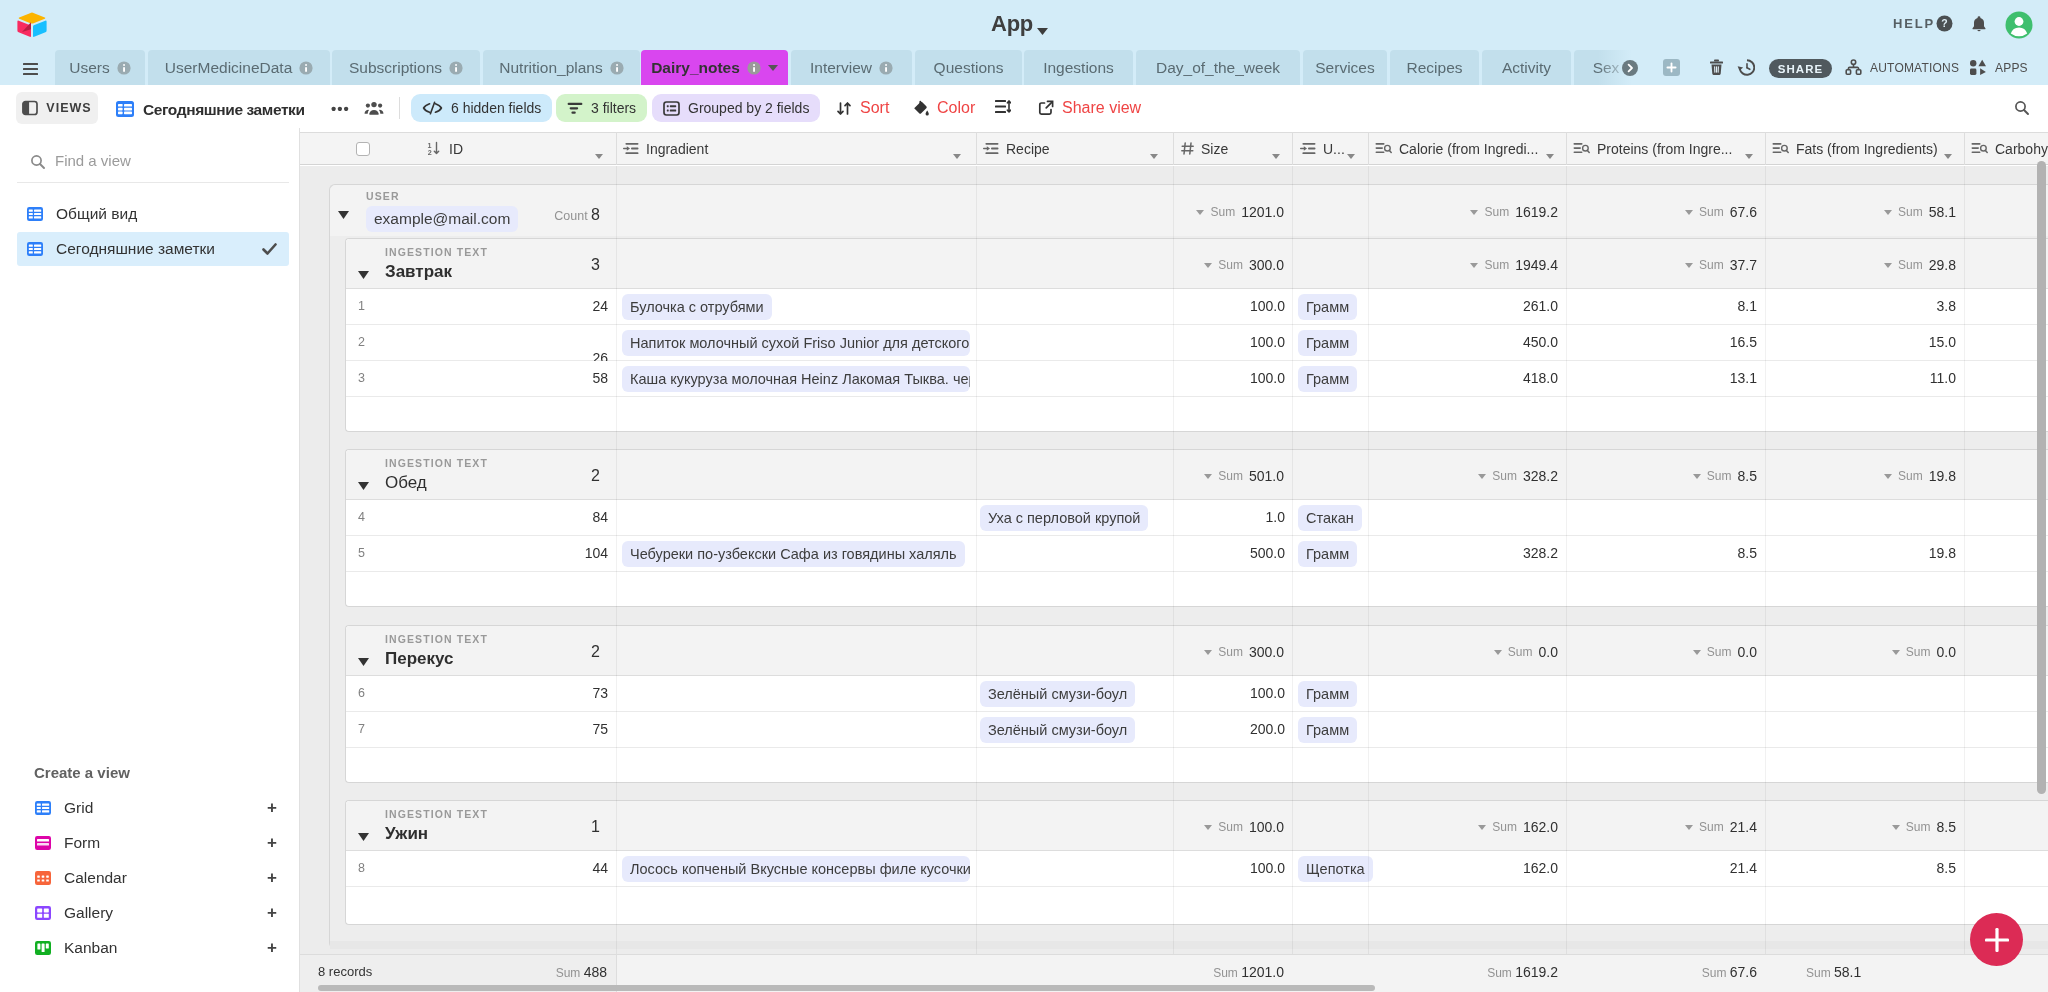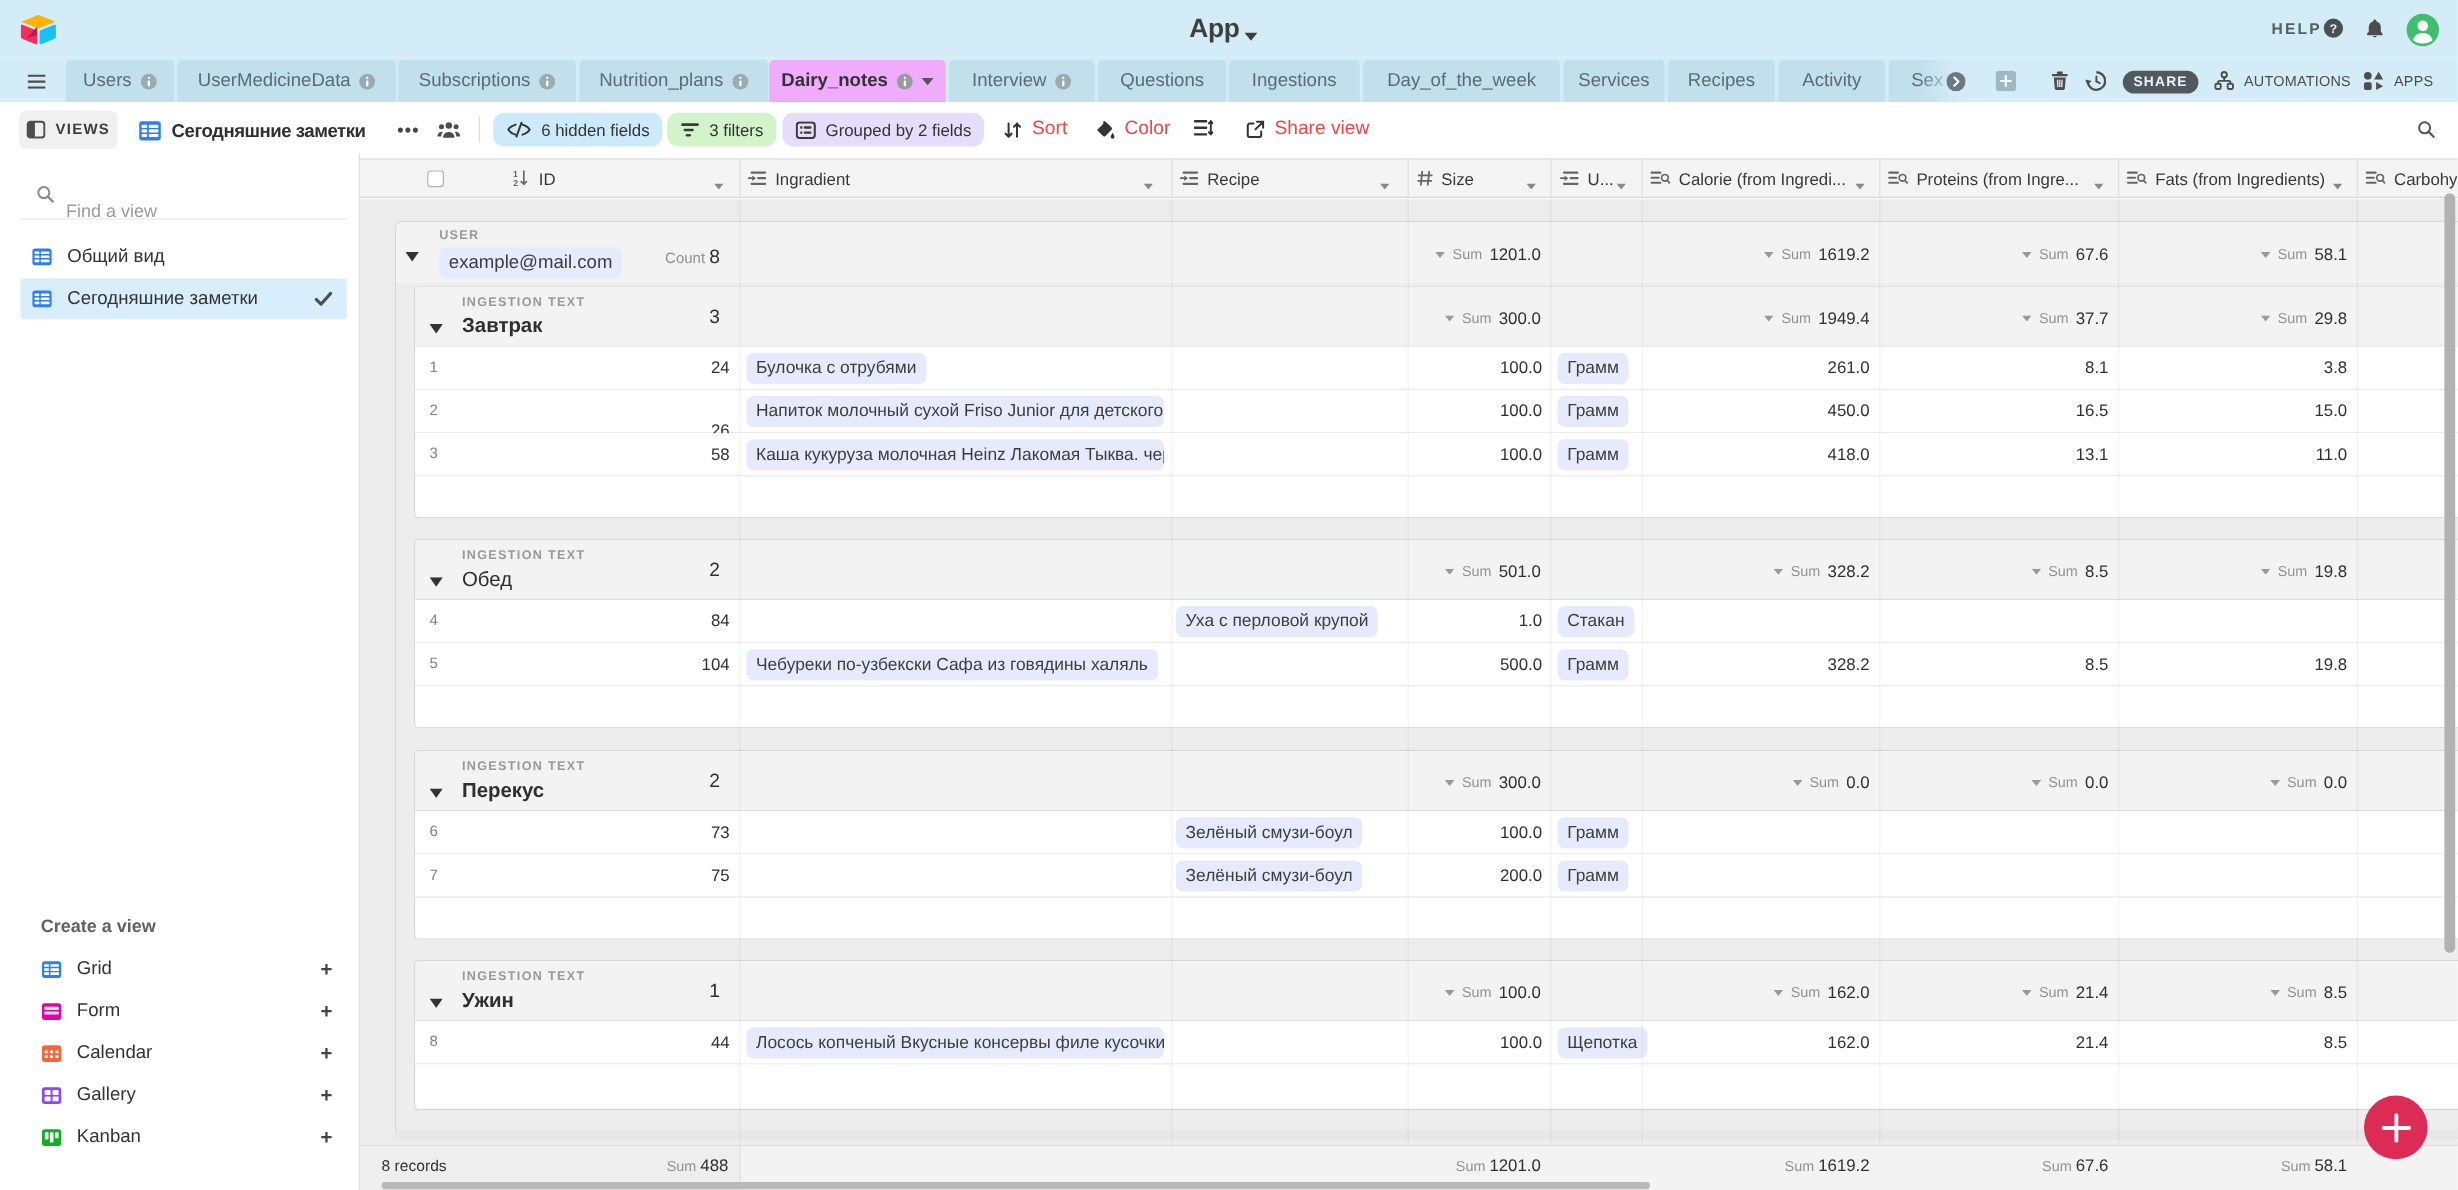--- a/index.html
+++ b/index.html
@@ -64,21 +64,21 @@
 <div class="a tab" style="left:332px;top:50px;width:148px">Subscriptions<svg width="14" height="14" viewBox="0 0 14 14" style="">
       <circle cx="7" cy="7" r="6.6" fill="#9aabb1"></circle>
       <rect x="6.1" y="3" width="1.9" height="2" rx="0.9" fill="#fff"></rect>
       <rect x="6.1" y="6" width="1.9" height="5" rx="0.9" fill="#fff"></rect>
     </svg></div>
 <div class="a tab" style="left:483px;top:50px;width:157px">Nutrition_plans<svg width="14" height="14" viewBox="0 0 14 14" style="">
       <circle cx="7" cy="7" r="6.6" fill="#9aabb1"></circle>
       <rect x="6.1" y="3" width="1.9" height="2" rx="0.9" fill="#fff"></rect>
       <rect x="6.1" y="6" width="1.9" height="5" rx="0.9" fill="#fff"></rect>
     </svg></div>
-<div class="a tab" style="left:641px;top:50px;width:147px;background:#f0abfc">
+<div class="a tab" style="left:641px;top:50px;width:147px;background:#d946ef">
     <span style="color:#333;font-weight:bold">Dairy_notes</span>
     <svg width="14" height="14" viewBox="0 0 14 14" style="">
       <circle cx="7" cy="7" r="6.6" fill="#9a9a9a"></circle>
       <rect x="6.1" y="3" width="1.9" height="2" rx="0.9" fill="#fff"></rect>
       <rect x="6.1" y="6" width="1.9" height="5" rx="0.9" fill="#fff"></rect>
     </svg>
     <svg width="10" height="6" viewBox="0 0 10 6" style="">
       <path d="M0 0 h10 L5.0 6 Z" fill="#555"></path>
     </svg>
   </div>
@@ -227,21 +227,21 @@
     </svg>Share view</div>
 <div class="a" style="left:2014px;top:100px"><svg width="16" height="16" viewBox="0 0 16 16" style="">
       <circle cx="6.5" cy="6.5" r="4.6" fill="none" stroke="#555" stroke-width="1.7"></circle>
       <line x1="10" y1="10" x2="14" y2="14" stroke="#555" stroke-width="1.9" stroke-linecap="round"></line>
     </svg></div>
 <div class="a" style="left:0;top:128px;width:300px;height:864px;background:#fff;border-right:1px solid #e0e0e0"></div>
 <div class="a" style="left:30px;top:154px"><svg width="15" height="15" viewBox="0 0 15 15" style="">
       <circle cx="6.5" cy="6.5" r="4.6" fill="none" stroke="#8a8a8a" stroke-width="1.7"></circle>
       <line x1="10" y1="10" x2="14" y2="14" stroke="#8a8a8a" stroke-width="1.9" stroke-linecap="round"></line>
     </svg></div>
-<div class="a" style="left:55px;top:168px;font-size:15px;color:#9b9b9b">Find a view</div>
+<div class="a" style="left:55px;top:152px;font-size:15px;color:#9b9b9b">Find a view</div>
 <div class="a" style="left:17px;top:182px;width:272px;height:1px;background:#e8e8e8"></div>
 <div class="a vrow" style="left:17px;top:197px;width:272px;padding-left:9px">
     <svg width="18" height="18" viewBox="0 0 18 18" style="">
       <rect x="1" y="2" width="16" height="14" rx="2.2" fill="#2d7ff9"></rect>
       <g fill="#fff">
         <rect x="2.8" y="4.5" width="4" height="2.2" rx="0.5"></rect>
         <rect x="8" y="4.5" width="7.2" height="2.2" rx="0.5"></rect>
         <rect x="2.8" y="7.9" width="4" height="2.2" rx="0.5"></rect>
         <rect x="8" y="7.9" width="7.2" height="2.2" rx="0.5"></rect>
         <rect x="2.8" y="11.3" width="4" height="2.2" rx="0.5"></rect>
@@ -730,21 +730,21 @@
 <div class="a" style="left:1566px;top:166px;width:1px;height:788px;background:rgba(0,0,0,0.055)"></div>
 <div class="a" style="left:1765px;top:166px;width:1px;height:788px;background:rgba(0,0,0,0.055)"></div>
 <div class="a" style="left:1964px;top:166px;width:1px;height:788px;background:rgba(0,0,0,0.055)"></div>
 <div class="a" style="left:300px;top:954px;width:1748px;height:38px;background:#f3f3f3;border-top:1px solid #dcdcdc"></div>
 <div class="a" style="left:300px;top:955px;width:316px;height:37px;background:#eeeeee"></div>
 <div class="a" style="left:318px;top:964px;font-size:13px;color:#333">8 records</div>
 <div class="a" style="left:457px;top:963px;width:150px;text-align:right"><span class="sum-l">Sum </span><span style="font-size:14px;color:#303030">488</span></div>
 <div class="a" style="left:1134px;top:963px;width:150px;text-align:right"><span class="sum-l">Sum </span><span style="font-size:14px;color:#303030">1201.0</span></div>
 <div class="a" style="left:1408px;top:963px;width:150px;text-align:right"><span class="sum-l">Sum </span><span style="font-size:14px;color:#303030">1619.2</span></div>
 <div class="a" style="left:1607px;top:963px;width:150px;text-align:right"><span class="sum-l">Sum </span><span style="font-size:14px;color:#303030">67.6</span></div>
-<div class="a" style="left:1806px;top:963px;width:150px;text-align:right"><span class="sum-l">Sum </span><span style="font-size:14px;color:#303030">58.1</span></div>
+<div class="a" style="left:1806px;top:963px;width:150px;text-align:left"><span class="sum-l">Sum </span><span style="font-size:14px;color:#303030">58.1</span></div>
 <div class="a" style="left:616px;top:954px;width:1px;height:38px;background:#ddd"></div>
 <div class="a" style="left:318px;top:985px;width:1057px;height:6px;background:#b9b9b9;border-radius:3px"></div>
 <div class="a" style="left:2037px;top:161px;width:9px;height:633px;background:#b2b2b2;border-radius:5px"></div>
 <div class="a" style="left:1970px;top:913px;width:53px;height:53px;border-radius:50%;background:#dc2b55;display:flex;align-items:center;justify-content:center">
     <svg width="26" height="26" viewBox="0 0 26 26">
       <rect x="11.4" y="1" width="3.2" height="24" rx="1.2" fill="#fff"></rect>
       <rect x="1" y="11.4" width="24" height="3.2" rx="1.2" fill="#fff"></rect>
     </svg>
   </div>
 </body></html>

